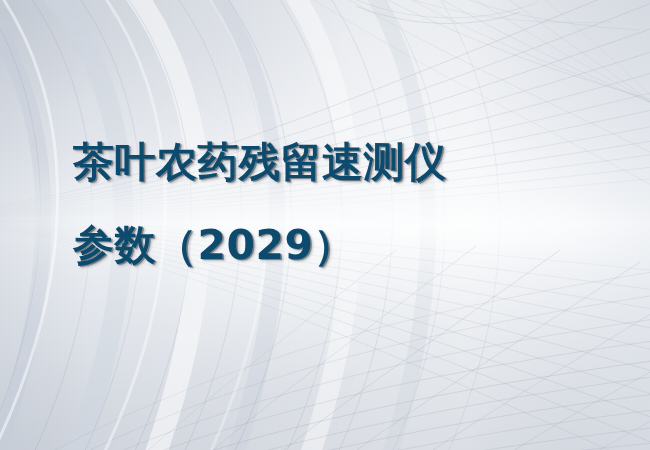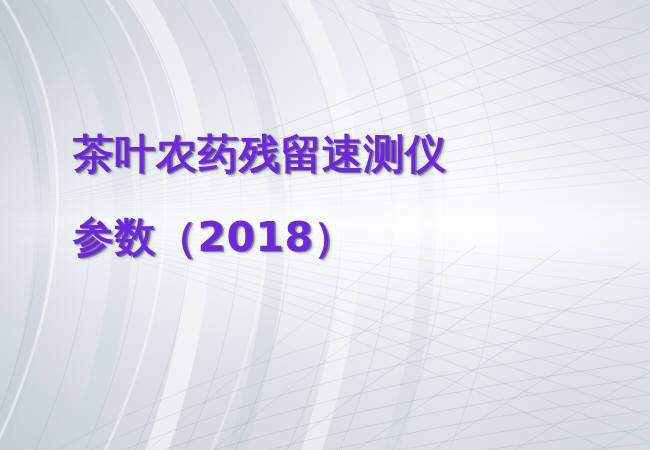--- a/index.html
+++ b/index.html
@@ -88,29 +88,30 @@
   .bg-mesh svg { display:block; width:650px; height:450px; }
 
   
   .title-block {
     position: absolute;
     left: 73px;
     top: 134px;
     width: 540px;
   }
   .title-line {
-    color: #6d28d9;
+    color: #0c4a6e;
     font-weight: 700;
     font-size: 41px;
     line-height: 1;
     letter-spacing: 0.5px;
     white-space: nowrap;
     text-shadow:
        1.4px 1.4px 0 rgba(20,20,26,0.38),
        2.4px 2.2px 2.4px rgba(40,44,54,0.26);
+    margin-top: 8px;
   }
   .title-line.line1 { margin-bottom: 42px; }
   .title-line.line2 { font-size: 41px; }
 </style>
 </head>
 <body>
 
 <div id="stage">
 
   <div class="bg-layer bg-base"></div>
@@ -241,16 +242,16 @@
       <g fill="none" mask="url(#meshMaskLeft)">
         <path d="M -10 -20 C 78 96, 84 276, -16 470" stroke="#ffffff" stroke-opacity="0.50" stroke-width="3"></path>
         <path d="M  92 -20 C 186 98, 192 278,  96 470" stroke="#ffffff" stroke-opacity="0.45" stroke-width="3"></path>
         <path d="M 196 -20 C 288 100, 294 280, 202 470" stroke="#ffffff" stroke-opacity="0.35" stroke-width="3"></path>
       </g>
     </svg>
   </div>
 
   <div class="title-block">
     <div class="title-line line1">茶叶农药残留速测仪</div>
-    <div class="title-line line2">参数（2018）</div>
+    <div class="title-line line2">参数（2029）</div>
   </div>
 
 </div>
 
 </body></html>

